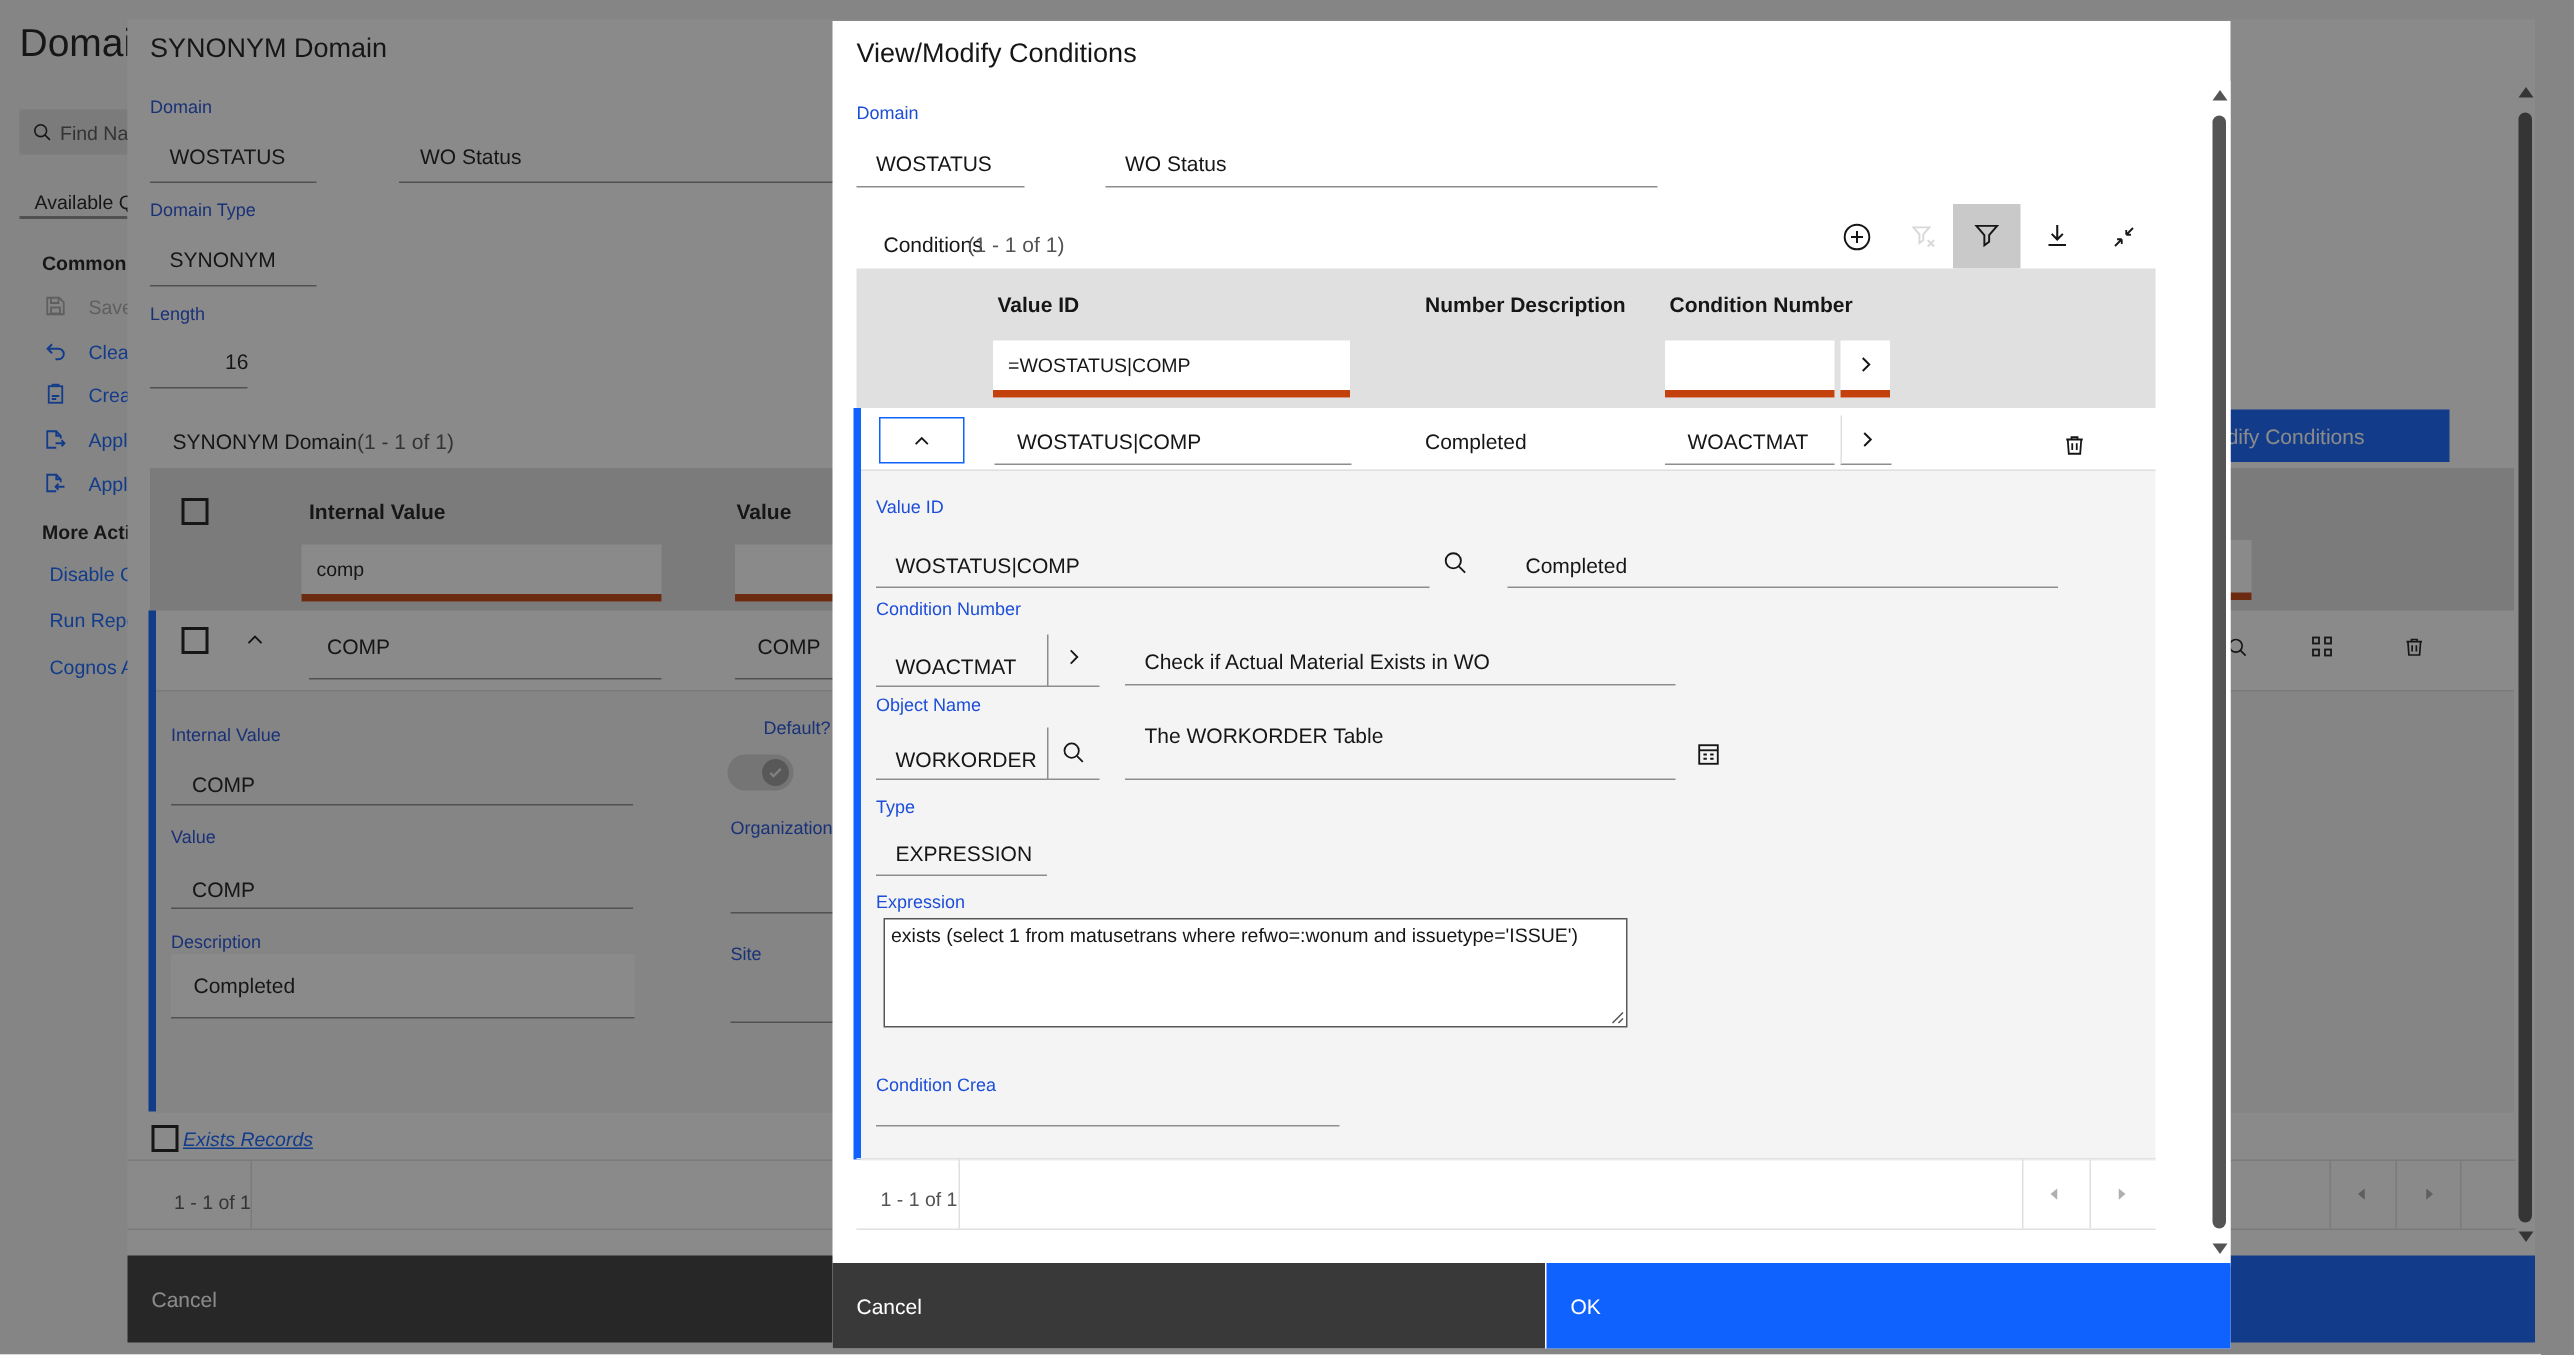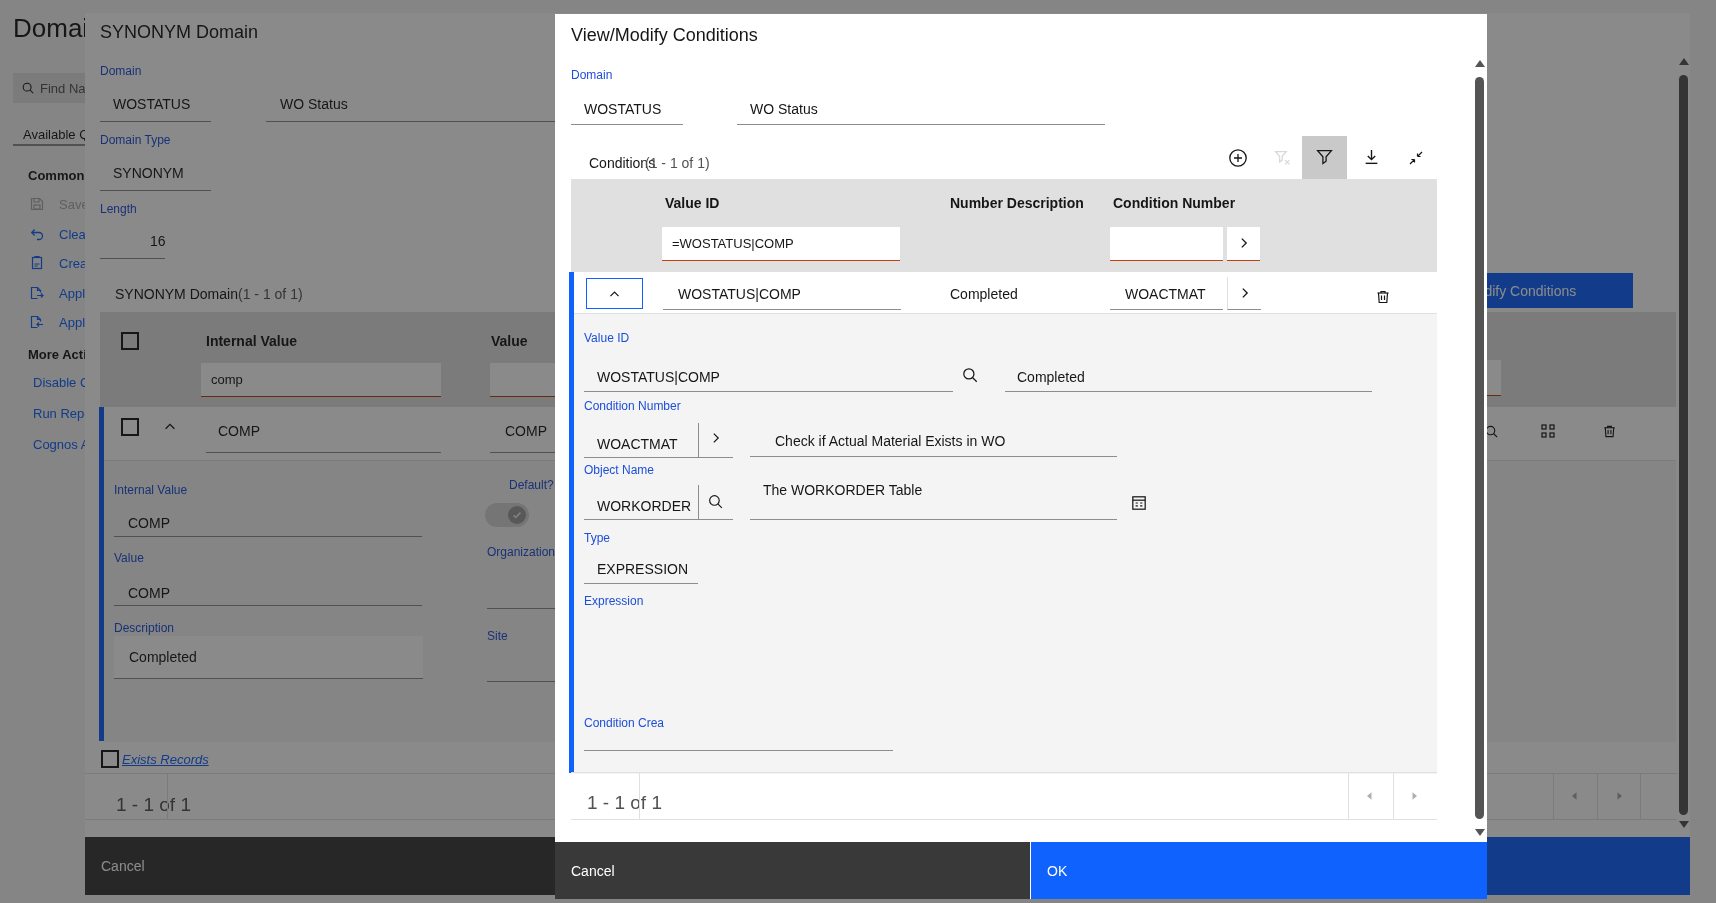--- a/index.html
+++ b/index.html
@@ -2,31 +2,31 @@
 <html><head>
 <meta charset="utf-8">
 <style>
   html,body{margin:0;padding:0}
   .stage{position:relative;width:1716px;height:903px;background:#f4f4f4;font-family:"Liberation Sans",sans-serif;overflow:hidden}
   .abs{position:absolute}
   .lbl{position:absolute;font-size:12px;color:#1d4ed8;white-space:nowrap}
   .val{position:absolute;font-size:14px;color:#161616;white-space:nowrap}
   .cellhead{position:absolute;font-size:14px;font-weight:bold;color:#161616;white-space:nowrap}
   .ul{position:absolute;border-bottom:1px solid #8d8d8d;height:0}
-  .filterbox{position:absolute;background:#fff;border-bottom:1px solid #c2410c;font-size:13px;color:#161616}
+  .filterbox{position:absolute;background:#fff;border-bottom:5px solid #c2410c;font-size:13px;color:#161616}
   .filterbox .ft{position:absolute;left:10px;top:9px;white-space:nowrap}
   .dlg{position:absolute;background:#ffffff}
   .overlay{position:absolute;left:0;top:0;right:0;bottom:0;background:rgba(22,22,22,0.5)}
   .band{position:absolute;background:#e0e0e0}
   .bluebar{position:absolute;background:#0f62fe;width:5px}
   .detailpanel{position:absolute;background:#f4f4f4;border-top:1px solid #e0e0e0}
   .checkbox{position:absolute;width:14px;height:14px;border:2px solid #161616;background:transparent}
   .footerbtn{position:absolute;font-size:14px;color:#fff}
   .footerbtn span{position:absolute;left:16px;top:21px}
-  .pgtext{position:absolute;font-size:19px;color:#525252;white-space:nowrap}
+  .pgtext{position:absolute;font-size:13px;color:#525252;white-space:nowrap}
   .vdiv{position:absolute;border-left:1px solid #e0e0e0;width:0}
   .hdiv{position:absolute;border-top:1px solid #e0e0e0;height:0}
   .icon{position:absolute}
   svg{display:block}
   .link{position:absolute;font-size:13px;color:#0f62fe;white-space:nowrap}
   .sbitem{position:absolute;font-size:13px;color:#0f62fe;white-space:nowrap}
   .thumb{position:absolute;width:9px;border-radius:5px;background:#545454}
   .tri-up{position:absolute;width:0;height:0;border-left:5px solid transparent;border-right:5px solid transparent;border-bottom:7px solid #545454}
   .tri-dn{position:absolute;width:0;height:0;border-left:5px solid transparent;border-right:5px solid transparent;border-top:7px solid #545454}
   .sbtrack{position:absolute;background:#ffffff}
@@ -349,21 +349,21 @@
     <div class="lbl" style="left:29px;top:385px">Condition Number</div>
     <div class="val" style="left:42px;top:422px">WOACTMAT</div>
     <div class="ul" style="left:29px;top:443px;width:114px"></div>
     <div class="abs" style="left:143px;top:409px;width:34px;height:34px;border-left:1px solid #8d8d8d;border-bottom:1px solid #8d8d8d">
       <span class="icon" style="left:10px;top:8px">
         <svg width="14" height="14" viewBox="0 0 16 16" fill="none" stroke="#161616" stroke-width="1.4">
             <path d="M5.5 3l5 5-5 5"></path>
           </svg>
       </span>
     </div>
-    <div class="val" style="left:220px;top:419px">Check if Actual Material Exists in WO</div>
+    <div class="val" style="left:208px;top:419px">Check if Actual Material Exists in WO</div>
     <div class="ul" style="left:195px;top:442px;width:367px"></div>
 
     <div class="lbl" style="left:29px;top:449px">Object Name</div>
     <div class="val" style="left:42px;top:484px">WORKORDER</div>
     <div class="ul" style="left:29px;top:505px;width:114px"></div>
     <div class="abs" style="left:143px;top:471px;width:34px;height:34px;border-left:1px solid #8d8d8d;border-bottom:1px solid #8d8d8d">
       <span class="icon" style="left:8px;top:8px">
         <svg width="17" height="17" viewBox="0 0 16 16" fill="none" stroke="#161616" stroke-width="1.1">
             <circle cx="7" cy="7" r="4.5"></circle>
             <path d="M10.4 10.4L14 14"></path>
@@ -378,20 +378,28 @@
           <path d="M2.5 5.5h11"></path>
           <path d="M5 8h2M9 8h2M5 10.5h2M9 10.5h2"></path>
         </svg>
     </span>
 
     <div class="lbl" style="left:29px;top:517px">Type</div>
     <div class="val" style="left:42px;top:547px">EXPRESSION</div>
     <div class="ul" style="left:29px;top:569px;width:114px"></div>
 
     <div class="lbl" style="left:29px;top:580px">Expression</div>
+    <div class="abs" style="left:34px;top:598px;width:494px;height:71px;background:#fff;border:1px solid #565656">
+      <span class="abs" style="left:4px;top:3px;font-size:13px;color:#161616;white-space:nowrap">exists (select 1 from matusetrans where refwo=:wonum and issuetype='ISSUE')</span>
+      <span class="icon" style="right:1px;bottom:1px;position:absolute">
+        <svg width="9" height="9" viewBox="0 0 9 9" stroke="#565656" stroke-width="1">
+            <path d="M8 1L1 8M8 5L5 8"></path>
+          </svg>
+      </span>
+    </div>
 
     <div class="lbl" style="left:29px;top:702px">Condition Crea</div>
     <div class="ul" style="left:29px;top:736px;width:309px"></div>
 
     <div class="hdiv" style="left:16px;top:758px;width:866px"></div>
     <div class="pgtext" style="left:32px;top:778px">1 - 1 of 1</div>
     <div class="vdiv" style="left:84px;top:758px;height:47px"></div>
     <div class="vdiv" style="left:793px;top:758px;height:47px"></div>
     <div class="vdiv" style="left:838px;top:758px;height:47px"></div>
     <span class="icon" style="left:809px;top:776px">

